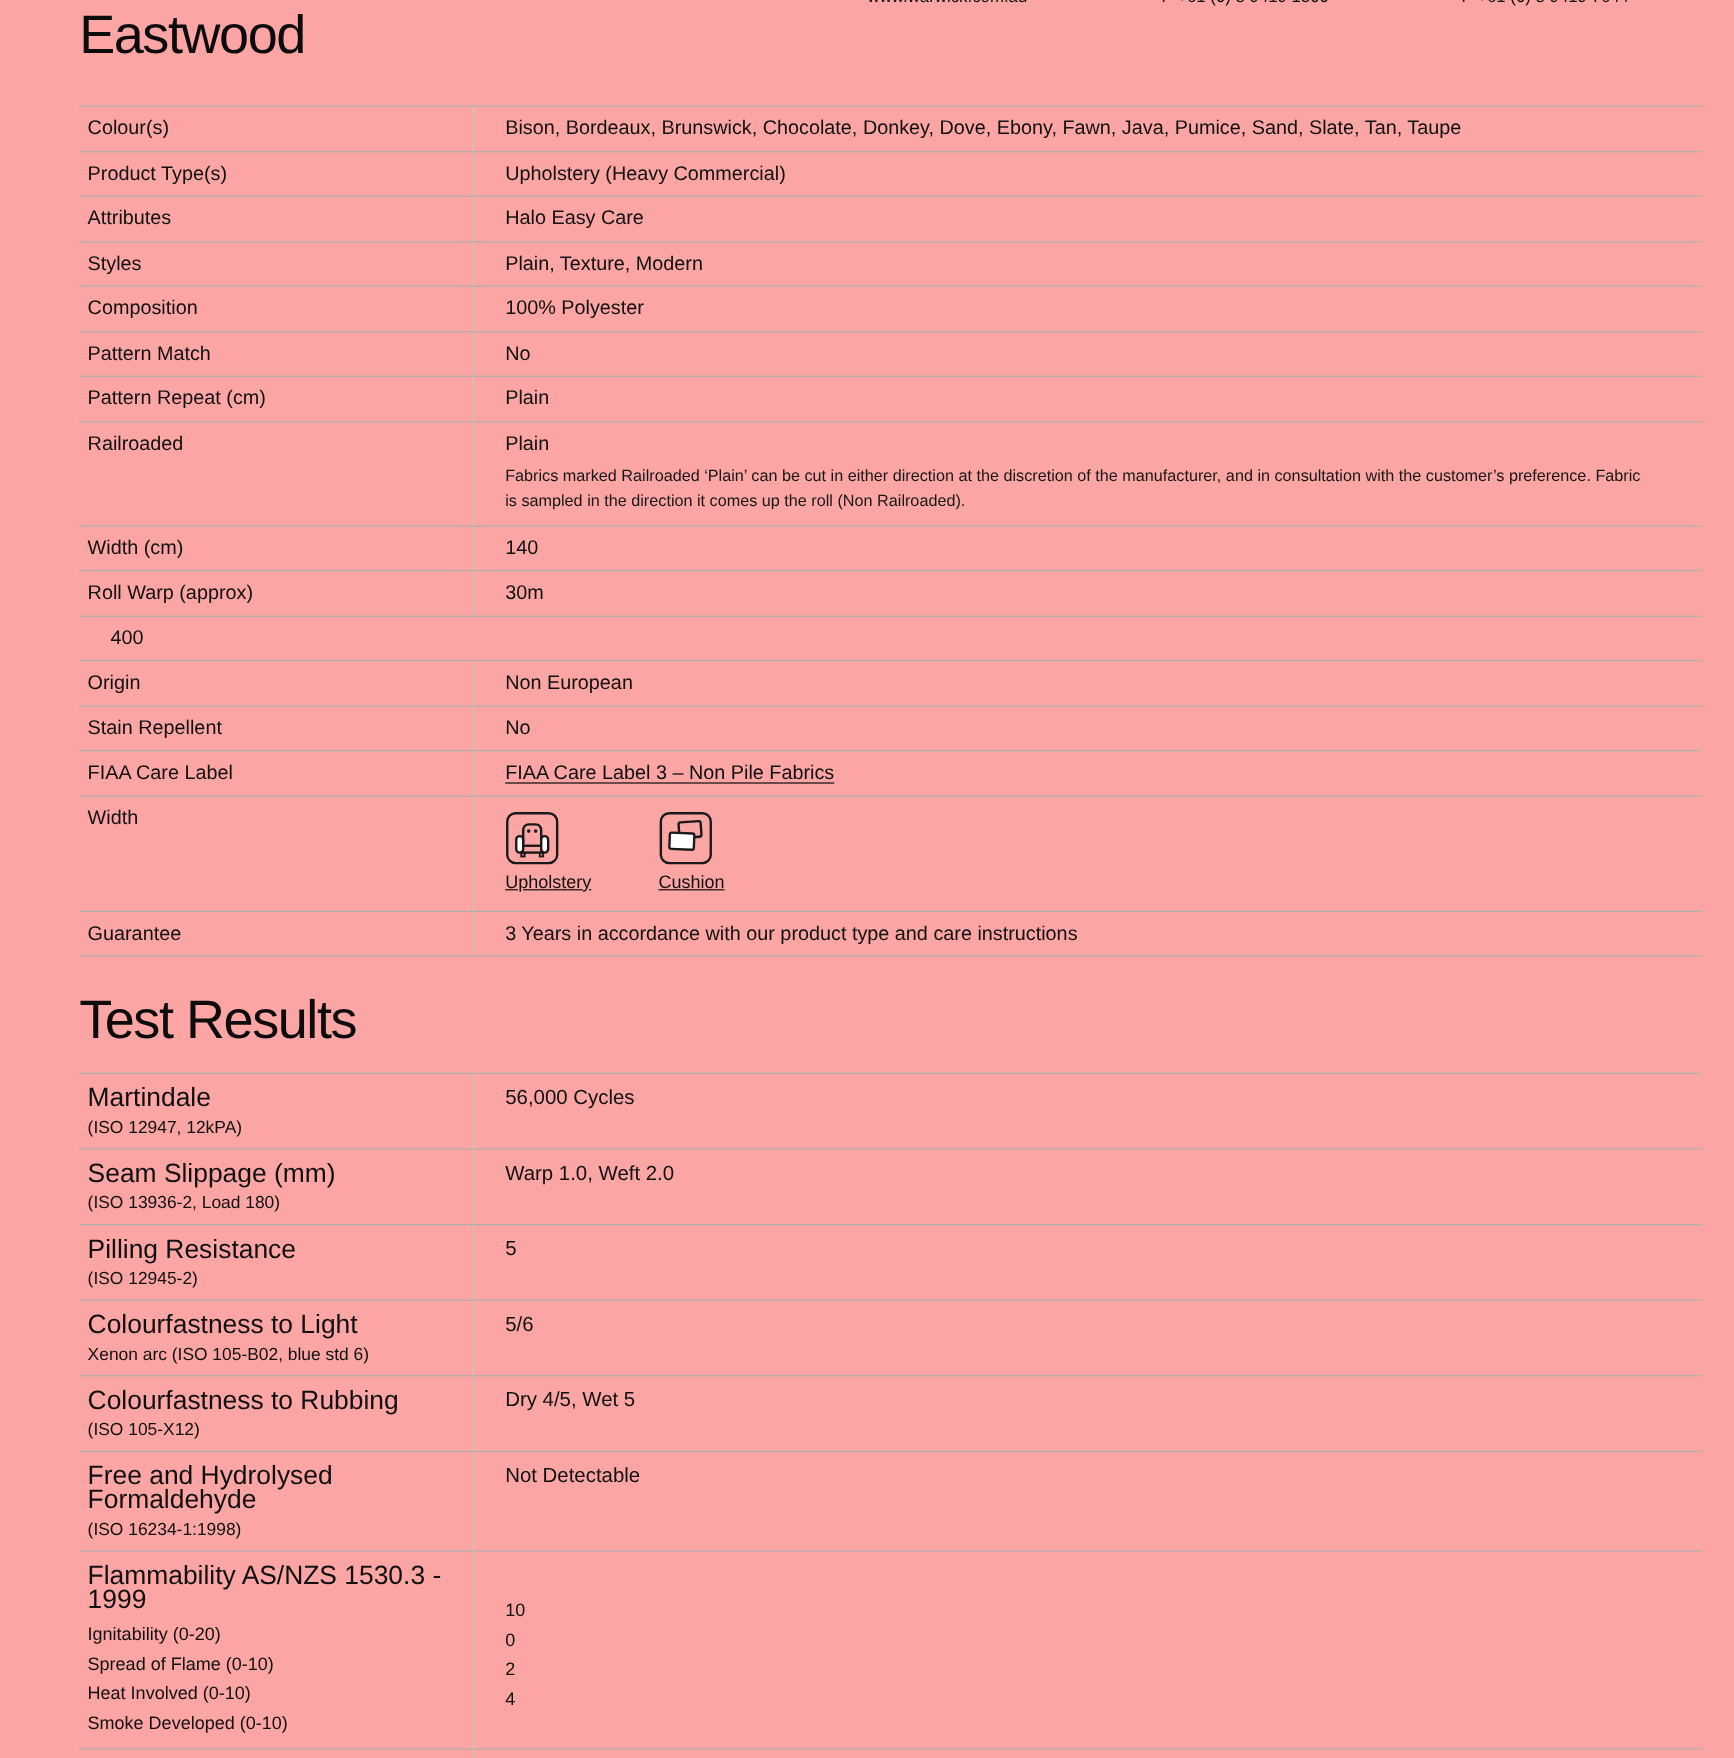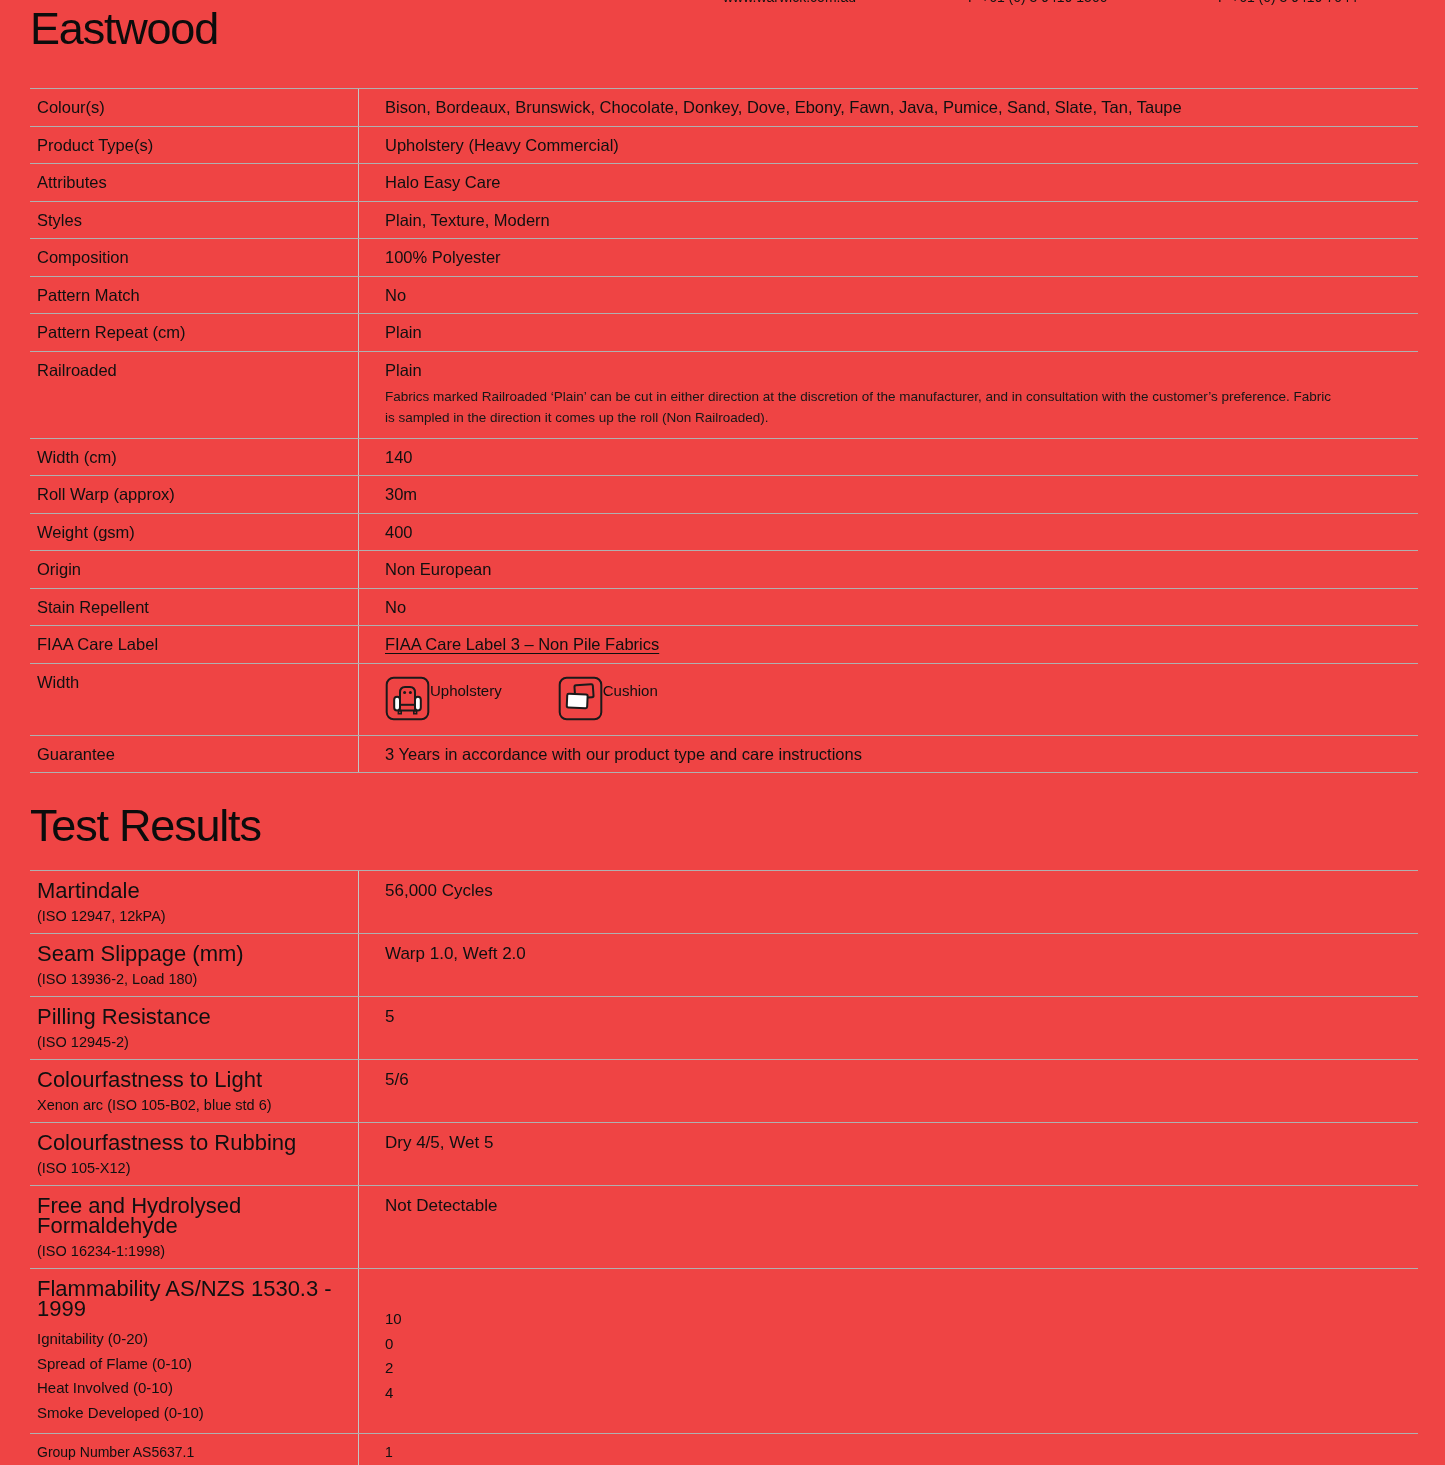--- a/index.html
+++ b/index.html
@@ -7,21 +7,22 @@
   body {
     font-family: "Liberation Sans", "DejaVu Sans", sans-serif;
     color:#101010;
     -webkit-font-smoothing: antialiased;
   }
   .page {
     position: relative;
     width: 1445px;
     height: 1465px;
     overflow: hidden;
-    background:#ef4444;
+    background:#fca5a5;
+    padding-left:36px;
   }
   
   .topbar span {
     position:absolute;
     top:-11px;
     font-size:14px;
     line-height:16px;
     color:#111;
     white-space:nowrap;
   }
@@ -71,21 +72,21 @@
     padding-bottom:2px;
     color:#161616;
   }
   a.fiaa-link {
     color:#0f0f0f;
     text-decoration:underline;
     text-underline-offset:3px;
   }
   
   .usage { display:flex; gap:56px; padding:4px 0 6px 0; }
-  .usage-item { display:flex; flex-direction:row; }
+  .usage-item { display:flex; flex-direction:column;text-decoration:underline; }
   .usage-icon { width:45px; height:45px; display:block; }
   .usage-label { margin-top:6px; font-size:15px; line-height:18px; }
 
   
   .t-label-main { font-size:22px; line-height:20px; }
   .t-sublabel   { font-size:14.5px; line-height:17px; margin-top:7px; }
   .trow .cell.label { padding-top:10px; padding-bottom:8px; }
   .trow .cell.value { padding-top:10px; font-size:17px; }
 
   .flam-sub { margin-top:8px; }
@@ -163,21 +164,20 @@
           <div>140</div>
         </div>
       </div>
       <div class="row">
         <div class="cell label">Roll Warp (approx)</div>
         <div class="cell value">
           <div>30m</div>
         </div>
       </div>
       <div class="row">
-        <div class="cell label">Weight (gsm)</div>
         <div class="cell value">
           <div>400</div>
         </div>
       </div>
       <div class="row">
         <div class="cell label">Origin</div>
         <div class="cell value">
           <div>Non European</div>
         </div>
       </div>

